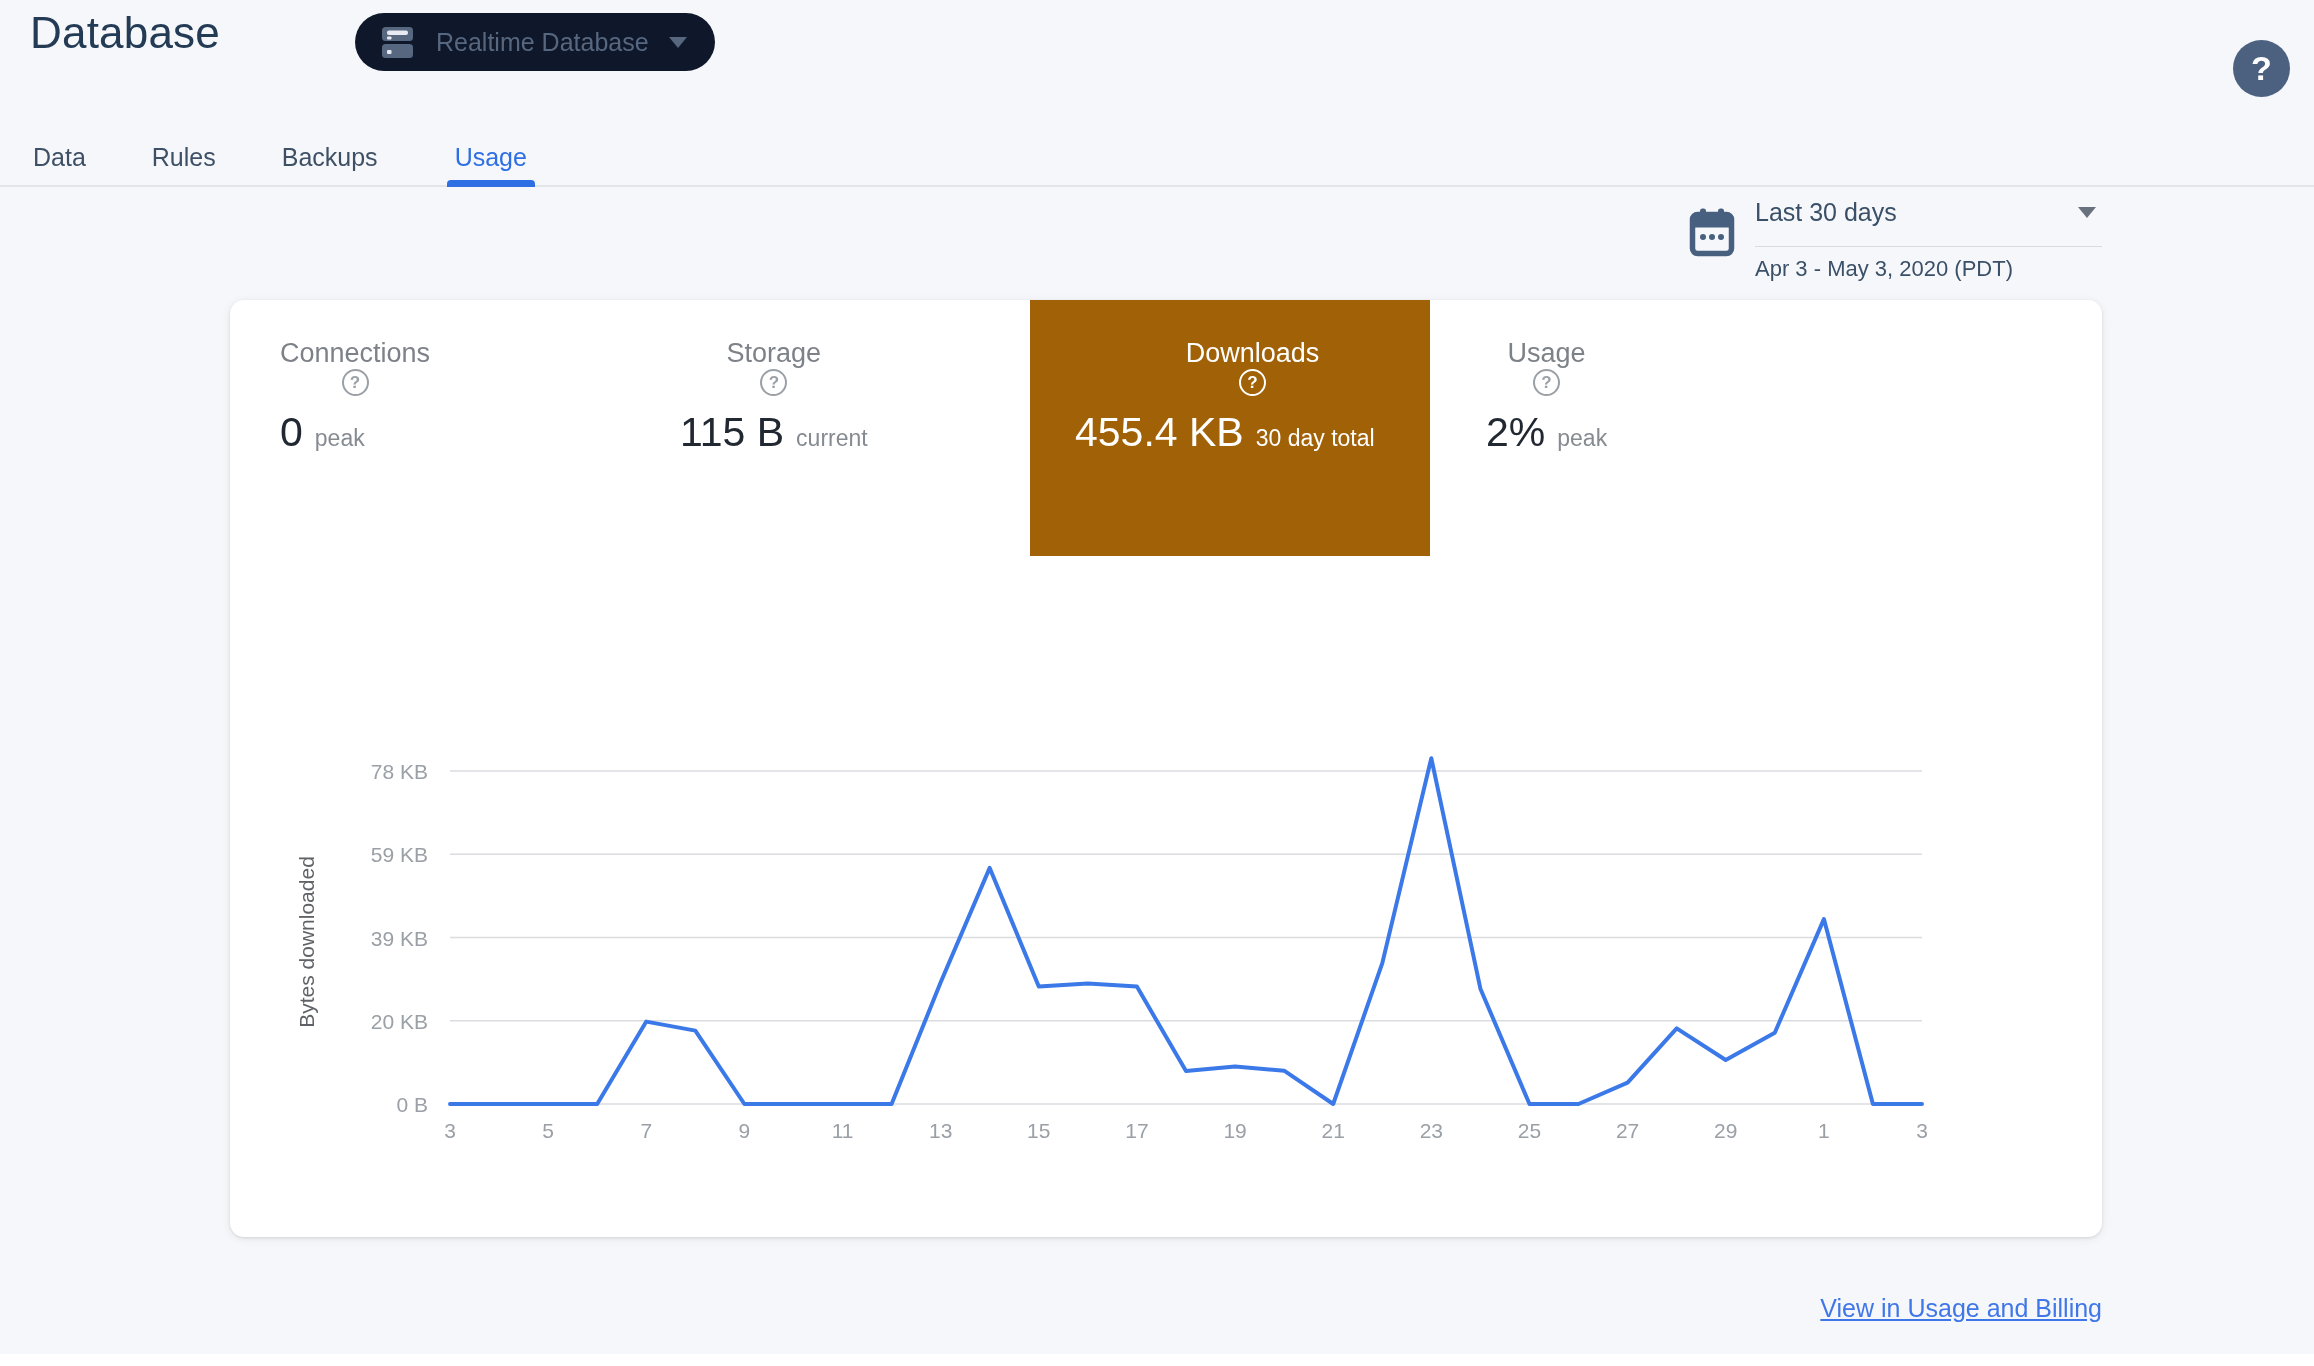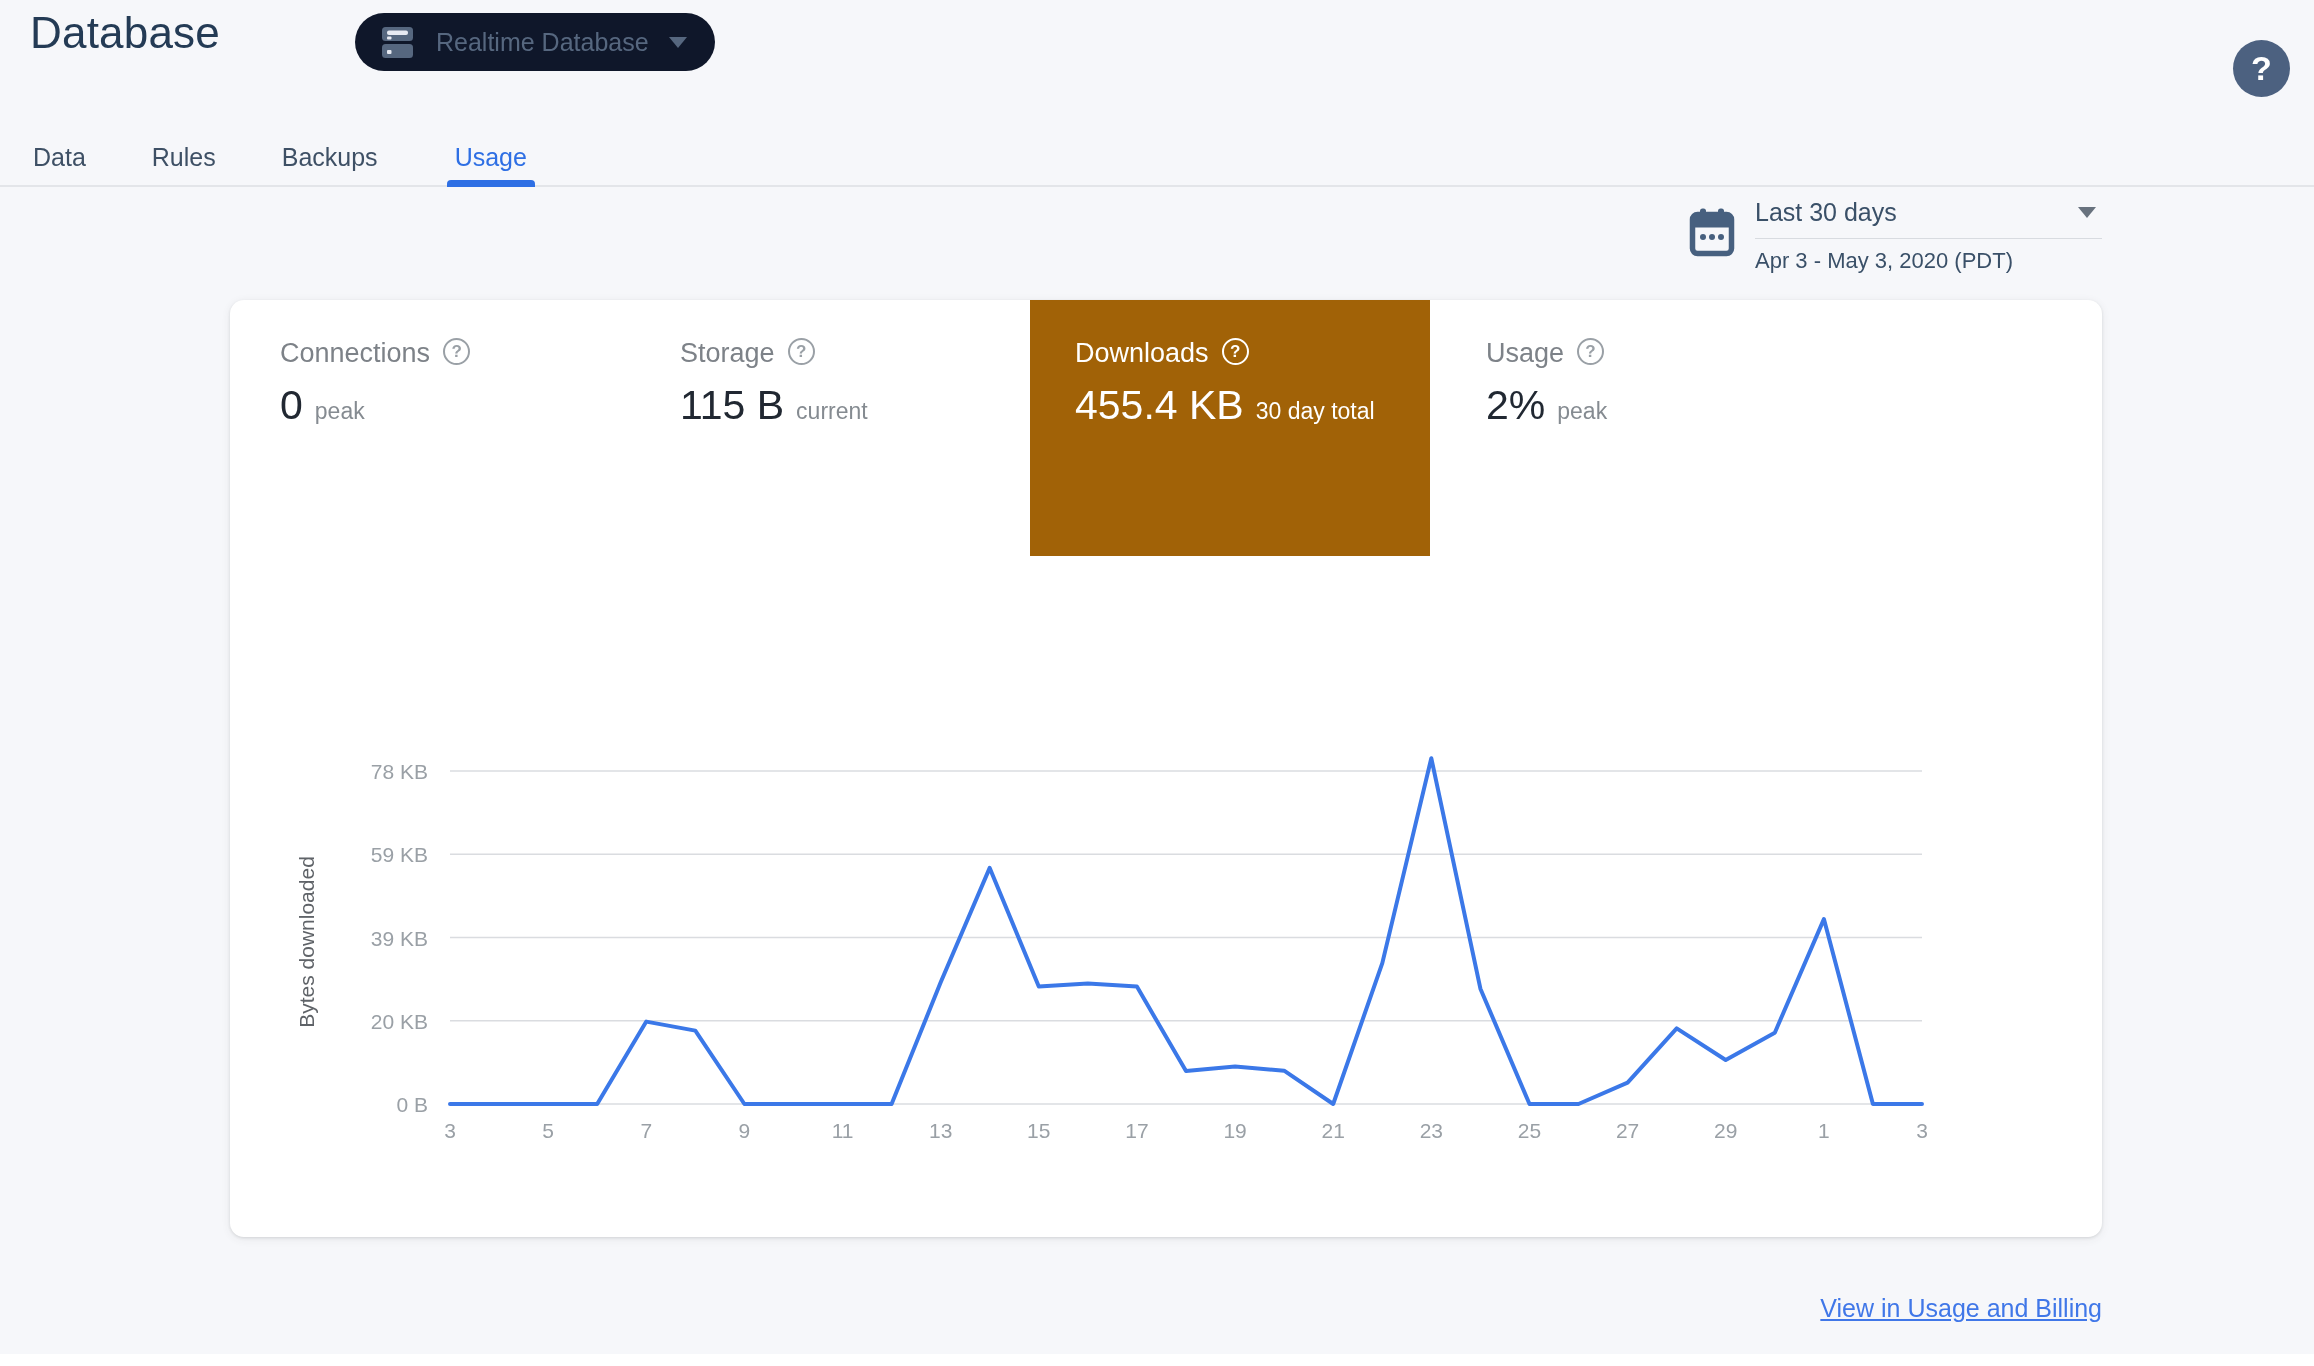--- a/index.html
+++ b/index.html
@@ -41,34 +41,34 @@
   .tab.active::after{
     content:"";position:absolute;left:-8px;right:-8px;bottom:-2px;height:7px;
     background:#2e6fe4;border-radius:4px 4px 0 0;
   }
   
   .date-sel{position:absolute;left:1688px;top:198px;width:414px;cursor:pointer;}
   .cal{position:absolute;left:0;top:9px;}
   .date-text{margin-left:67px;}
   .date-row1{
     display:flex;align-items:center;justify-content:space-between;
-    border-bottom:1px solid #d8dbe0;padding-bottom:11px;
+    border-bottom:1px solid #d8dbe0;padding-bottom:19px;
     font-size:25px;font-weight:500;color:#3a5068;
   }
   .caret-gray{width:0;height:0;border-left:9px solid transparent;border-right:9px solid transparent;border-top:11px solid #68727e;margin-right:6px;}
   .date-row2{margin-top:9px;font-size:22px;font-weight:500;color:#3a5068;}
   
   .card{
     position:absolute;left:230px;top:300px;width:1872px;height:937px;
     background:#ffffff;border-radius:14px;
     box-shadow:0 1px 3px rgba(60,64,67,.14),0 2px 10px rgba(60,64,67,.08);
   }
   
   .metric{position:absolute;top:338px;cursor:pointer;}
-  .m-label-row{display:flex;gap:13px;font-size:27px;color:#7d8288;}
+  .m-label-row{display:flex;align-items:center;font-size:27px;color:#7d8288;flex-direction:column;}
   .m-value-row{display:flex;align-items:baseline;gap:12px;margin-top:13px;}
   .m-value{font-size:41px;color:#212832;}
   .m-unit{font-size:23px;color:#858b91;}
   .qicon{
     width:27px;height:27px;border:2.5px solid #9aa0a6;border-radius:50%;
     color:#9aa0a6;font-size:17px;font-weight:700;
     display:inline-flex;align-items:center;justify-content:center;box-sizing:border-box;
     cursor:pointer;
   }
   .metric-connections{left:280px;}

